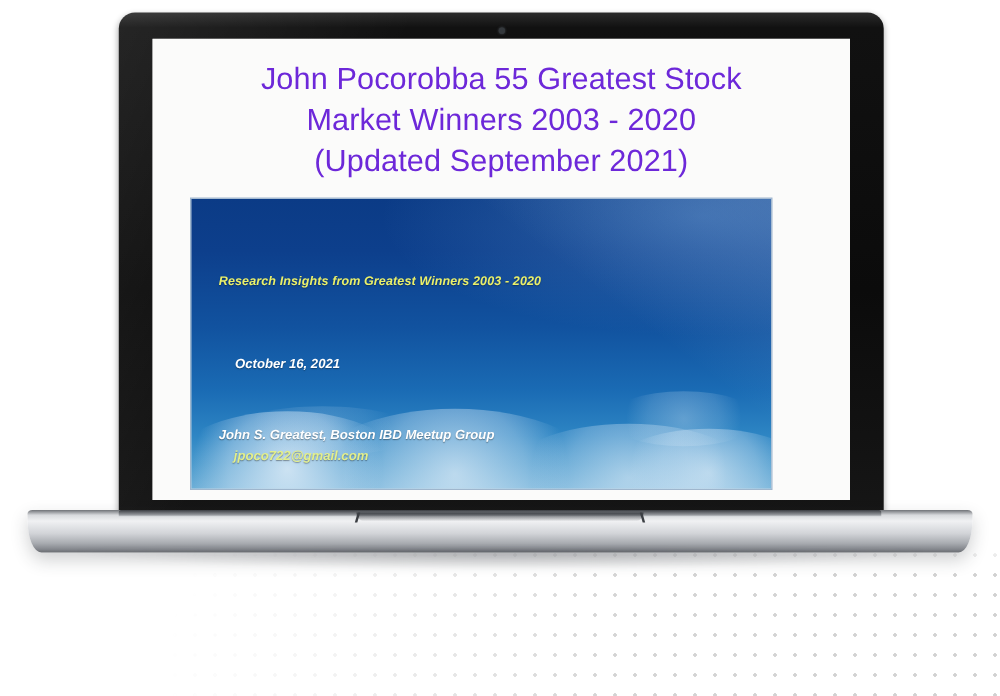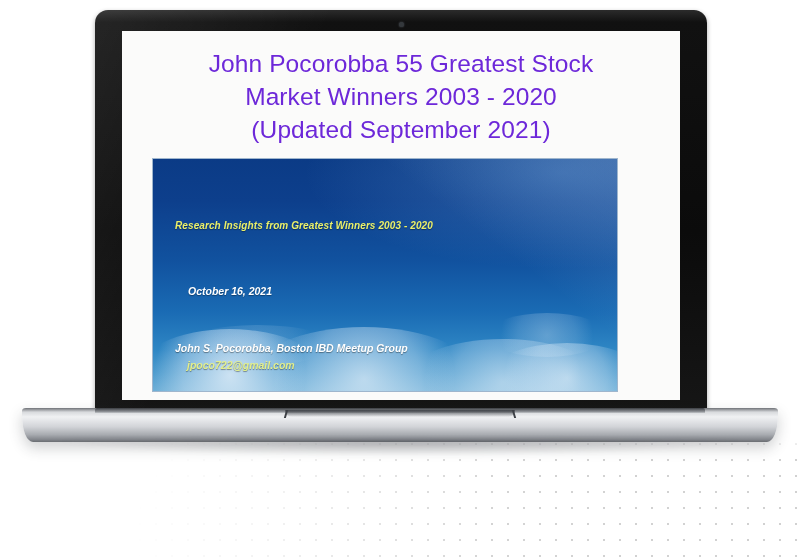--- a/index.html
+++ b/index.html
@@ -285,21 +285,21 @@
             <div class="cloud c3"></div>
             <div class="cloud c4"></div>
             <div class="cloud c5"></div>
             <div class="cloud c6"></div>
 
             <div class="slide-heading">Research Insights from Greatest Winners 2003 - 2020</div>
 
             <div class="slide-date">October 16, 2021</div>
 
             <div class="slide-contact">
-              <div class="name">John S. Pocorobba, Boston IBD Meetup Group</div>
+              <div class="name">John S. Greatest, Boston IBD Meetup Group</div>
               <div class="email">jpoco722@gmail.com</div>
             </div>
           </div>
 
         </div>
       </div>
     </div>
 
     <div class="base">
       <div class="base-hinge"></div>

